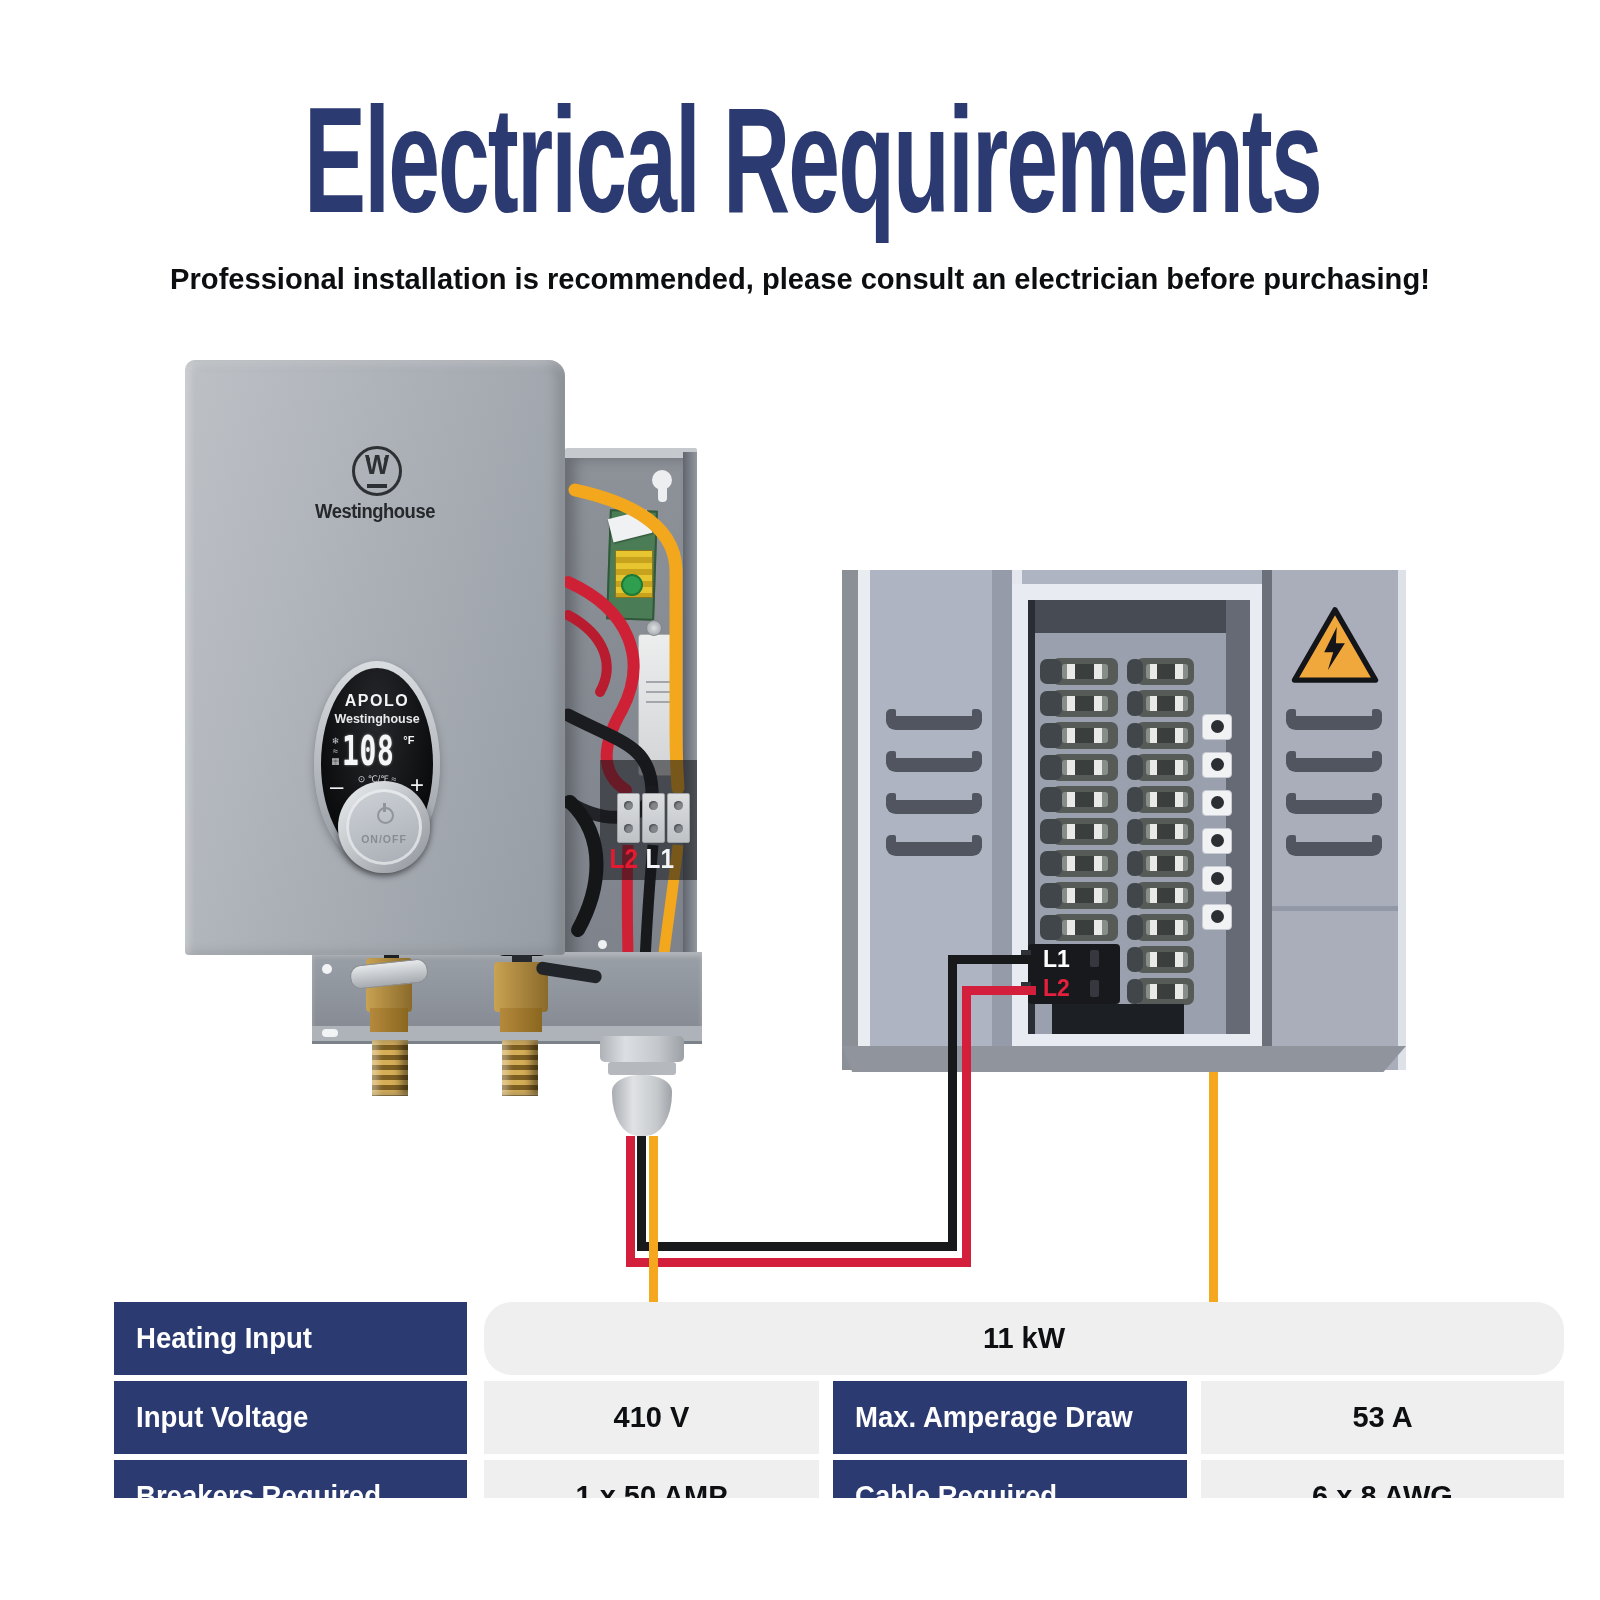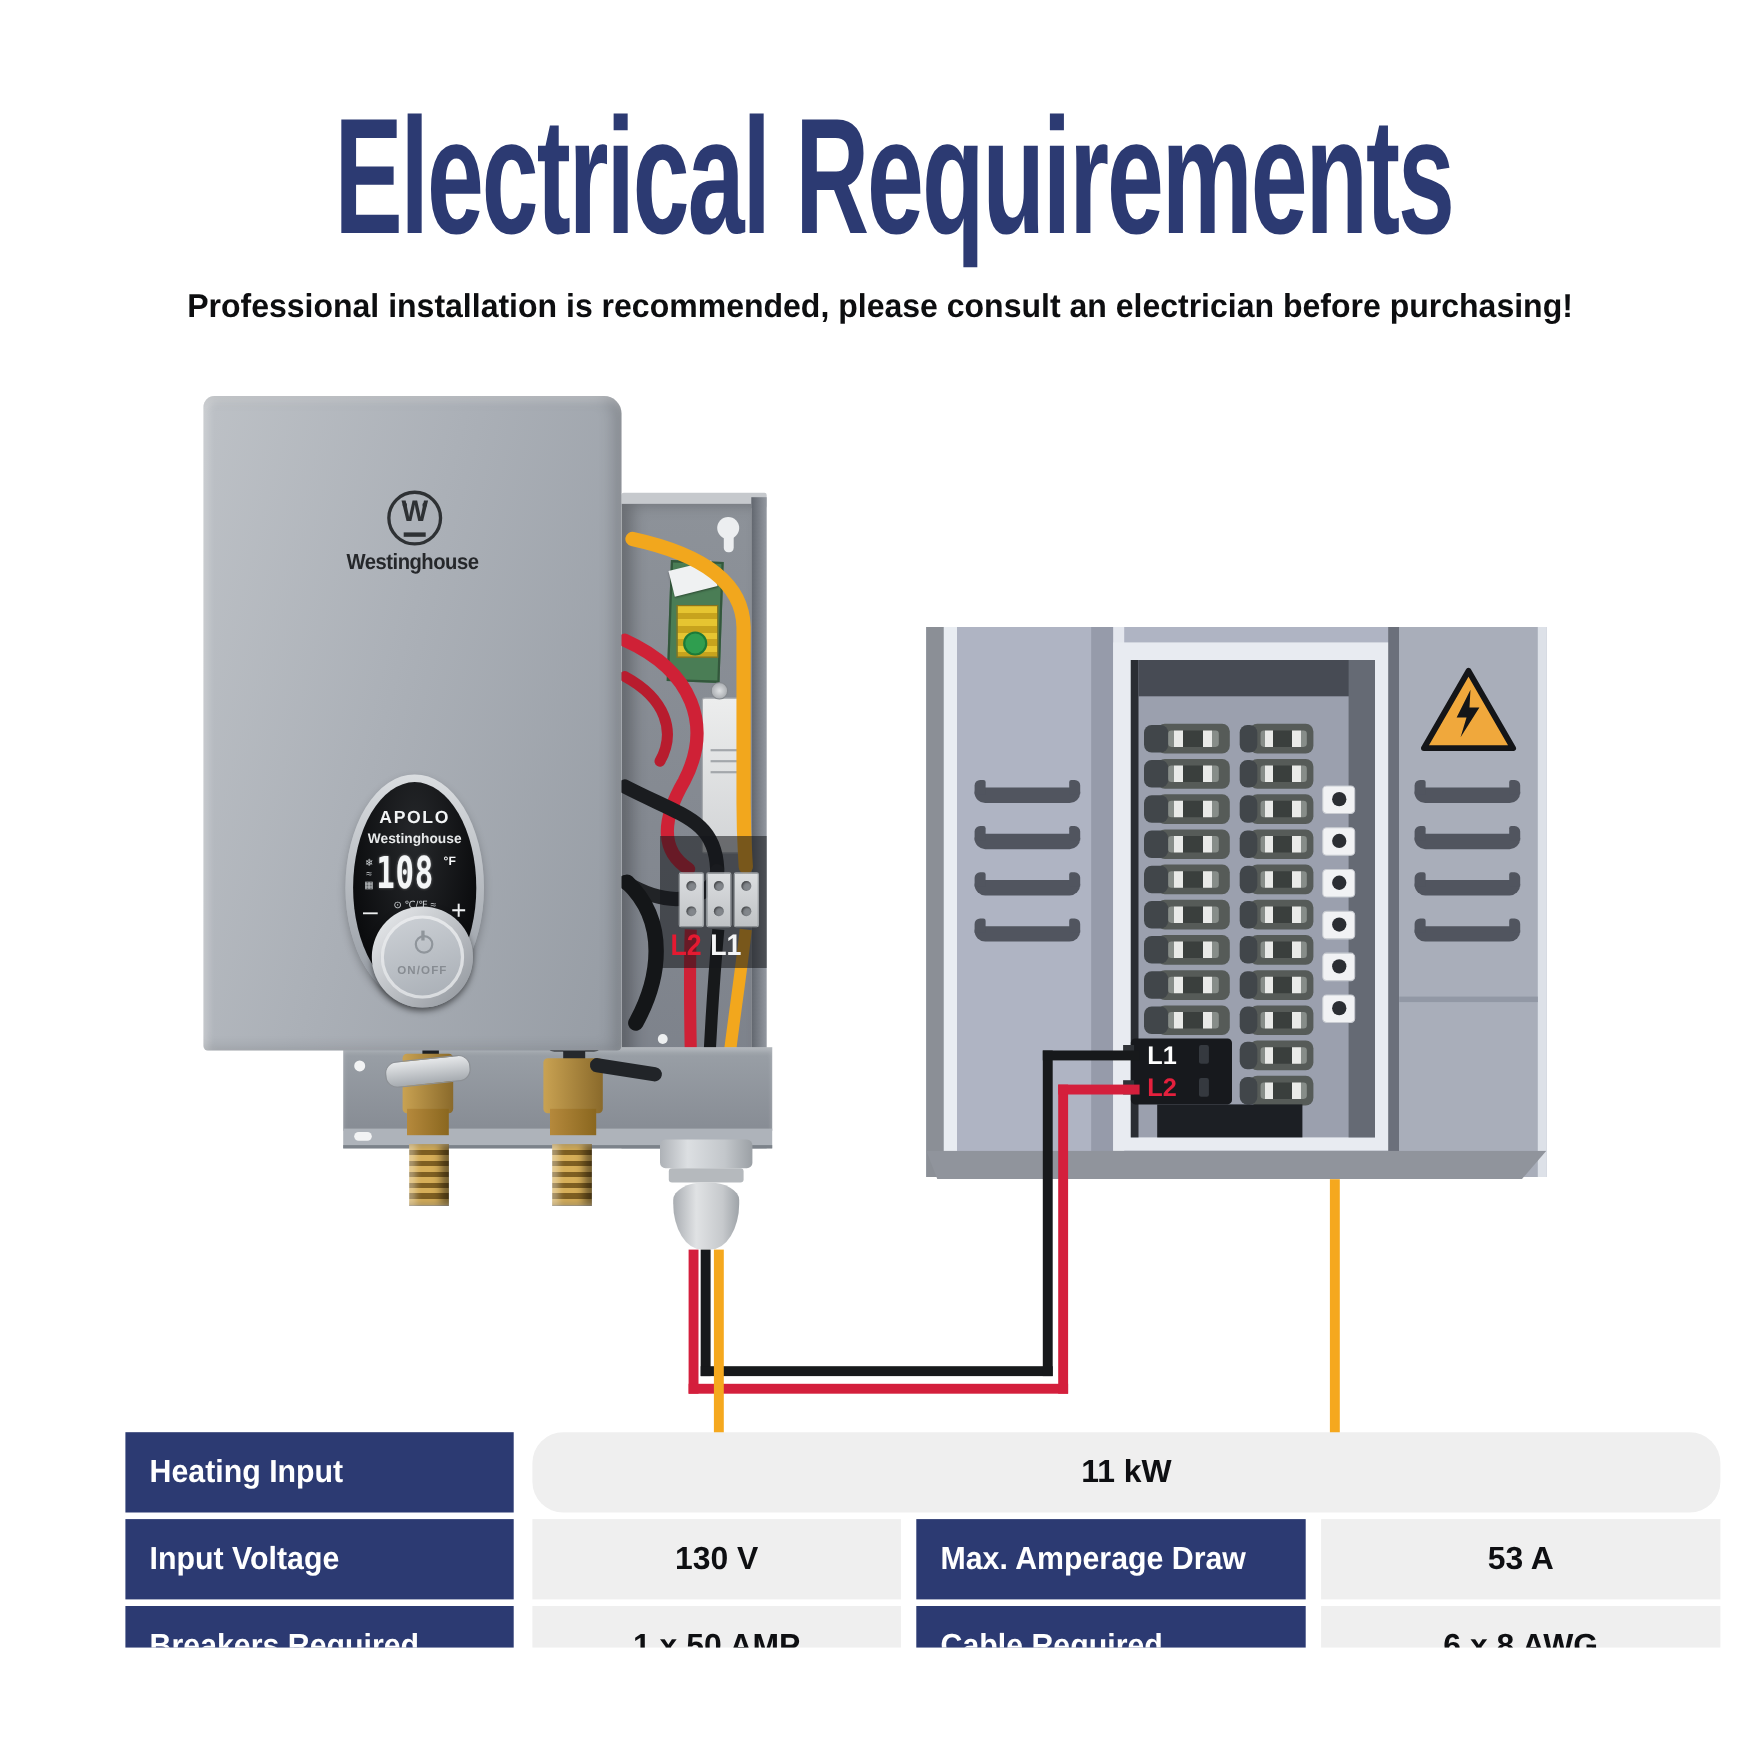--- a/index.html
+++ b/index.html
@@ -55,21 +55,21 @@
 
   .front{left:185px;top:360px;width:380px;height:595px;border-radius:10px 16px 4px 4px;
          background:linear-gradient(105deg,#bdc1c6 0%,#abb0b7 45%,#969ca4 100%);
          box-shadow:inset -7px 0 14px rgba(0,0,0,.18),inset 3px 4px 8px rgba(255,255,255,.4);}
   .logo-circle{left:352px;top:446px;width:44px;height:44px;border:3px solid #2e3134;border-radius:50%;}
   .logo-w{position:absolute;left:0;top:1px;width:100%;text-align:center;font-size:27px;font-weight:bold;color:#2e3134;transform:scaleX(.95);}
   .logo-bar{position:absolute;left:12px;bottom:5px;width:20px;height:4px;background:#2e3134;}
   .logo-dot{position:absolute;top:8px;width:4px;height:4px;border-radius:50%;background:#2e3134;}
   .wordmark{left:185px;top:500px;width:380px;text-align:center;font-size:20px;font-weight:bold;color:#26282b;letter-spacing:-.5px;transform:scaleX(.92);}
 
-  .oval{left:314px;top:704px;width:126px;height:206px;border-radius:50%;
+  .oval{left:314px;top:661px;width:126px;height:206px;border-radius:50%;
         background:linear-gradient(180deg,#dadde0,#9298a0);box-shadow:0 4px 8px rgba(0,0,0,.25);}
   .oval-inner{position:absolute;left:7px;top:7px;width:112px;height:192px;border-radius:50%;
         background:radial-gradient(ellipse at 50% 28%,#26282b,#0b0c0e 75%);}
   .disp-model{position:absolute;top:24px;left:0;width:100%;text-align:center;font-size:16px;font-weight:bold;color:#f2f4f5;letter-spacing:1.5px;}
   .disp-series{position:absolute;top:44px;left:0;width:100%;text-align:center;font-size:12.5px;font-weight:bold;color:#e7e9ea;}
   .lcd{position:absolute;top:62px;left:8px;width:110px;height:42px;display:flex;align-items:center;}
   .lcd-icons{width:13px;font-size:9px;line-height:10px;color:#cdd1d4;text-align:center;}
   .lcd-digits{font-family:"DejaVu Sans Mono",monospace;font-size:40px;font-weight:bold;color:#f4f6f7;letter-spacing:1px;transform:scaleX(.7);transform-origin:left center;text-shadow:0 0 3px rgba(255,255,255,.45);}
   .lcd-unit{font-size:11px;font-weight:bold;color:#f4f6f7;align-self:flex-start;margin:4px 0 0 -14px;}
   .disp-mode{position:absolute;top:106px;left:0;width:100%;text-align:center;font-size:9px;color:#cfd3d6;}
@@ -342,21 +342,21 @@
 
   <div>
     <div class="cell lbl r1 c1">
         <span>Heating Input</span>
       </div>
     <div class="cell val r1 cspan">11 kW</div>
 
     <div class="cell lbl r2 c1">
         <span>Input Voltage</span>
       </div>
-    <div class="cell val r2 c2">130 V</div>
+    <div class="cell val r2 c2">410 V</div>
     <div class="cell lbl r2 c3">
         <span>Max. Amperage Draw</span>
       </div>
     <div class="cell val r2 c4">53 A</div>
 
     <div class="cell lbl r3 c1">
         <span>Breakers Required</span>
       </div>
     <div class="cell val r3 c2">1 x 50 AMP</div>
     <div class="cell lbl r3 c3">

